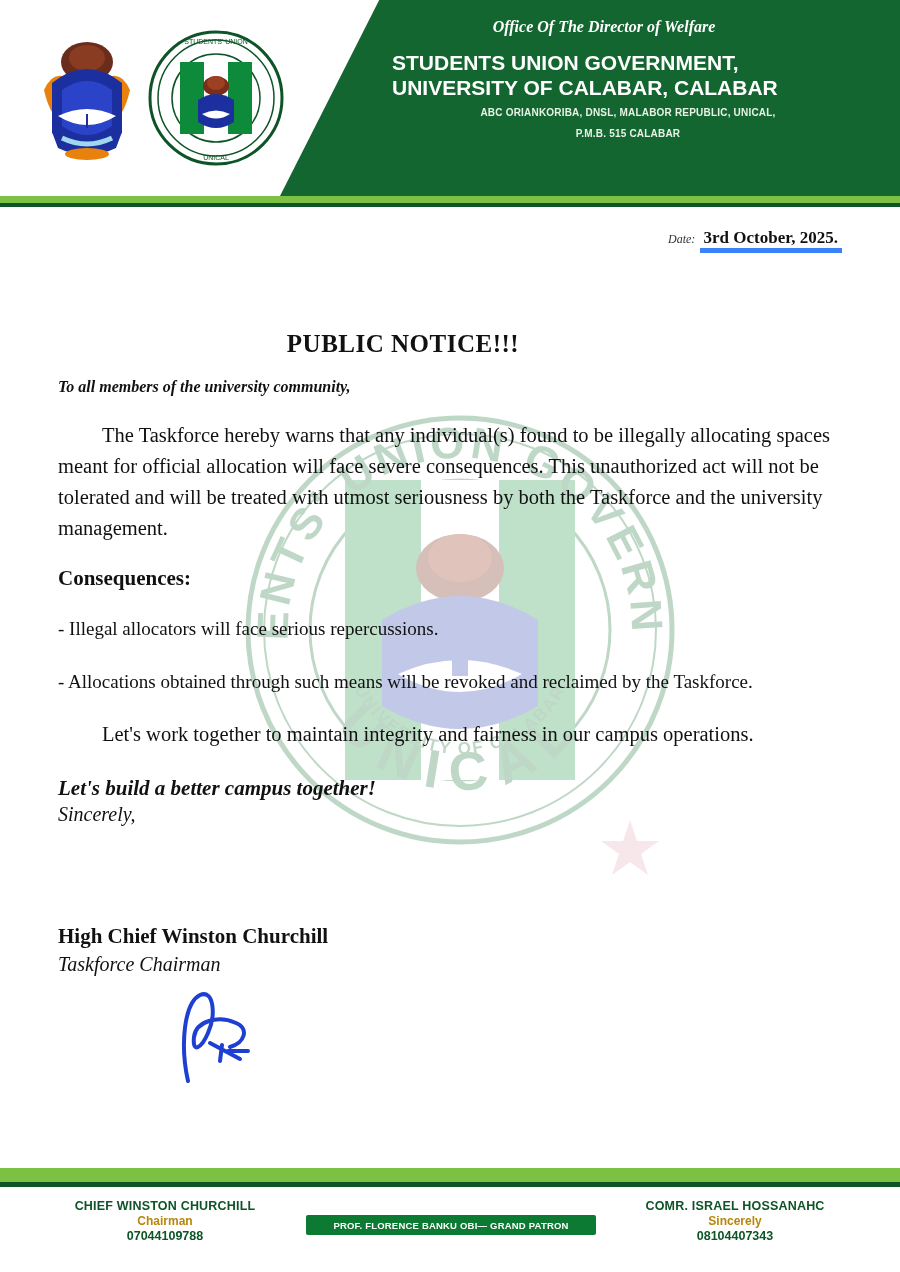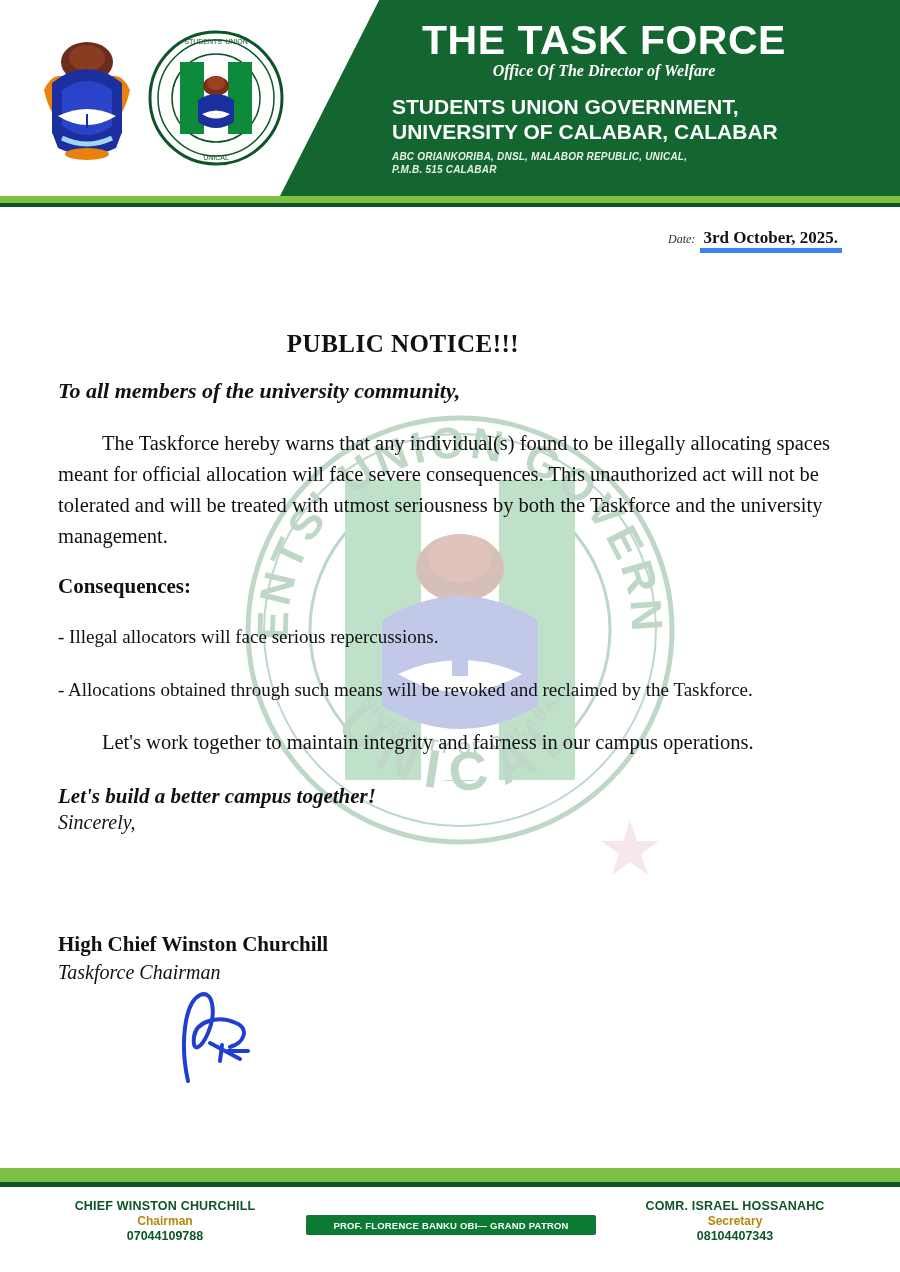--- a/index.html
+++ b/index.html
@@ -83,26 +83,25 @@
     line-height: 25px;
     text-align: left;
     margin-top: 12px;
     padding-left: 48px;
   }
   .lh-addr {
     font-family: "Liberation Sans", sans-serif;
     font-weight: bold;
     font-size: 10px;
     line-height: 13px;
-    text-align: left;
+    text-align: center;
     margin-top: 6px;
     padding-left: 48px;
     color: #e8f2e6;
     letter-spacing: 0.2px;
-    font-style: italic;
   }
 
   
   .crest {
     position: absolute;
     top: 28px;
   }
   .crest-unical { left: 22px; width: 130px; height: 135px; }
   .crest-sug { left: 146px; width: 140px; height: 140px; }
 
@@ -144,21 +143,21 @@
     text-align: center;
     font-size: 25px;
     font-weight: bold;
     letter-spacing: 0.5px;
     margin-bottom: 20px;
     width: 690px;
   }
   .salutation {
     font-style: italic;
     font-weight: bold;
-    font-size: 22px;
+    font-size: 16px;
     margin-bottom: 24px;
   }
   .para {
     font-size: 20.5px;
     line-height: 31px;
     text-align: left;
     margin-bottom: 22px;
   }
   .para.indent { text-indent: 44px; }
   .heading {
@@ -295,26 +294,25 @@
     <rect x="82" y="34" width="24" height="72" fill="#0d8a3a"></rect>
     <ellipse cx="70" cy="58" rx="13" ry="10" fill="#7a2d18"></ellipse>
     <ellipse cx="70" cy="55" rx="9" ry="7" fill="#9c4021"></ellipse>
     <path d="M52 72 q18 -12 36 0 l0 22 q-18 12 -36 0z" fill="#1c2f9e"></path>
     <path d="M56 86 q14 -7 28 0 q-14 9 -28 0z" fill="#ffffff"></path>
     <text x="70" y="16" font-size="7" fill="#0d5426" text-anchor="middle" font-family="Liberation Sans, sans-serif">STUDENTS' UNION</text>
     <text x="70" y="132" font-size="7" fill="#0d5426" text-anchor="middle" font-family="Liberation Sans, sans-serif">UNICAL</text>
   </svg>
 
   <div class="lh-text">
-    <div class="lh-title">THE TASK FORCE</div>
     <div class="lh-sub-italic">Office Of The Director of Welfare</div>
     <div class="lh-org">STUDENTS UNION GOVERNMENT,</div>
     <div class="lh-org" style="margin-top:0">UNIVERSITY OF CALABAR, CALABAR</div>
     <div class="lh-addr">ABC ORIANKORIBA, DNSL, MALABOR REPUBLIC, UNICAL,</div>
-    <div class="lh-addr" style="margin-top:0">P.M.B. 515 CALABAR</div>
+    <div class="lh-addr" style="margin-top:8px">P.M.B. 515 CALABAR</div>
   </div>
 
   <div class="lh-accentline"></div>
   <div class="lh-accentline2"></div>
 </div>
 
 <svg class="watermark" viewBox="0 0 430 730">
   <g transform="translate(215,365)">
     <circle r="212" fill="none" stroke="#2e7d45" stroke-width="5"></circle>
     <circle r="196" fill="none" stroke="#2e7d45" stroke-width="2"></circle>
@@ -375,17 +373,17 @@
   <div class="footer-band2"></div>
   <div class="footer-inner">
     <div class="foot-col foot-left">
       <div class="foot-name">CHIEF  WINSTON CHURCHILL</div>
       <div class="foot-title">Chairman</div>
       <div class="foot-phone">07044109788</div>
     </div>
     <div class="foot-center">PROF. FLORENCE BANKU OBI— GRAND PATRON</div>
     <div class="foot-col foot-right">
       <div class="foot-name">COMR. ISRAEL HOSSANAHC</div>
-      <div class="foot-title">Secretary</div>
+      <div class="foot-title">Sincerely</div>
       <div class="foot-phone">08104407343</div>
     </div>
   </div>
 </div>
 
 </body></html>

